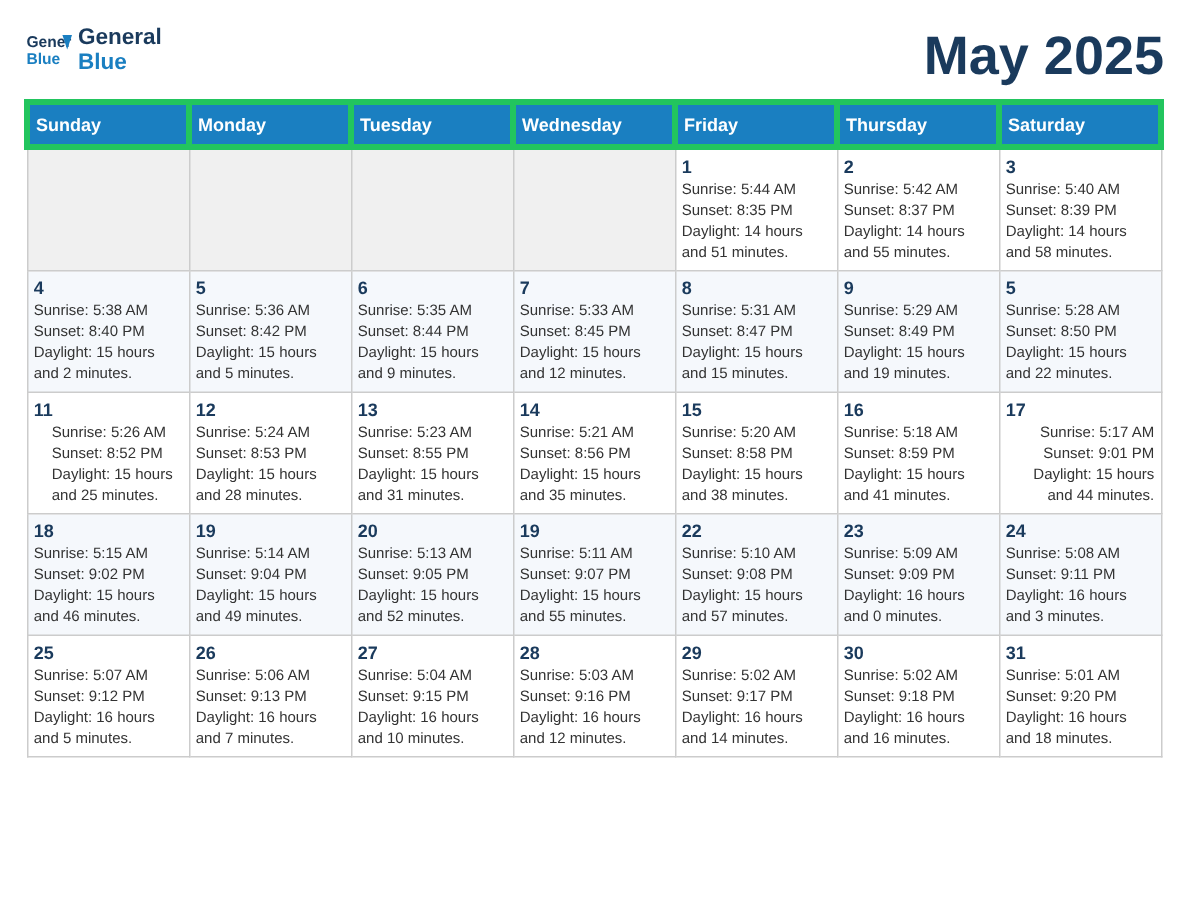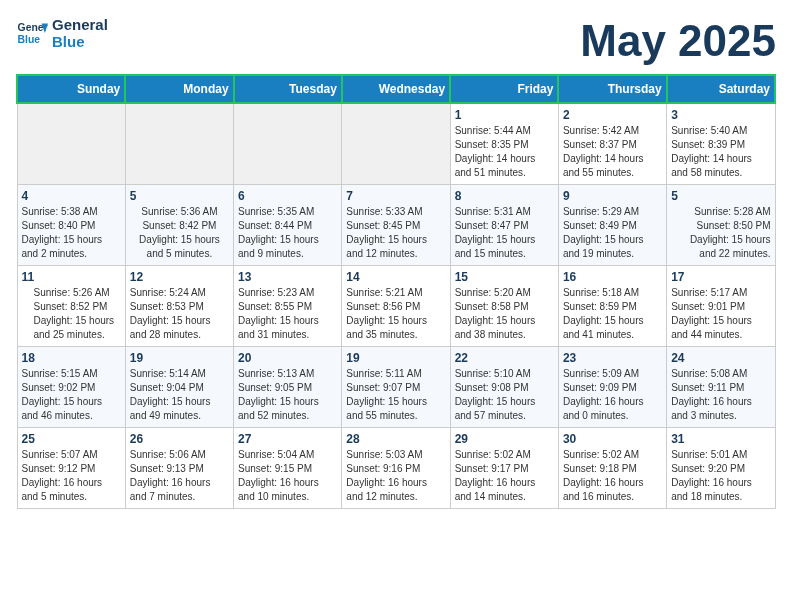--- a/index.html
+++ b/index.html
@@ -22,41 +22,41 @@
     }
     .logo-icon {
       width: 32px;
       height: 32px;
       margin-right: 4px;
     }
     .title-area {
       text-align: right;
     }
     .calendar-title {
-      font-size: 44px;
+      font-size: 36px;
       font-weight: bold;
       color: #1a3a5c;
     }
     .calendar-subtitle {
       font-size: 14px;
       color: #333;
     }
     .calendar {
       width: 100%;
       border-collapse: collapse;
       font-size: 11px;
     }
     .calendar thead th {
       background: #1a7fc1;
       color: #fff;
       padding: 6px 4px;
-      text-align: right;
+      text-align: left;
       font-size: 12px;
       font-weight: bold;
-      border: 2px solid #22c55e;
+      border: 4px solid #22c55e;
     }
     .calendar tbody td {
       vertical-align: top;
       border: 1px solid #ccc;
       padding: 4px;
       width: calc(100% / 7);
       min-height: 80px;
       background: #fff;
     }
     .calendar tbody tr:nth-child(even) td {
@@ -140,21 +140,21 @@
       <tr>
         <td>
           <div class="day-num">4</div>
           <div class="day-info" style="white-space: pre-line;">Sunrise: 5:38 AM
 Sunset: 8:40 PM
 Daylight: 15 hours
 and 2 minutes.</div>
         </td>
         <td>
           <div class="day-num">5</div>
-          <div class="day-info" style="white-space: pre-line; text-align: center;">Sunrise: 5:36 AM
+          <div class="day-info" style="white-space: pre-line;">Sunrise: 5:36 AM
 Sunset: 8:42 PM
 Daylight: 15 hours
 and 5 minutes.</div>
         </td>
         <td>
           <div class="day-num">6</div>
           <div class="day-info" style="white-space: pre-line;">Sunrise: 5:35 AM
 Sunset: 8:44 PM
 Daylight: 15 hours
 and 9 minutes.</div>
@@ -175,21 +175,21 @@
         </td>
         <td>
           <div class="day-num">9</div>
           <div class="day-info" style="white-space: pre-line;">Sunrise: 5:29 AM
 Sunset: 8:49 PM
 Daylight: 15 hours
 and 19 minutes.</div>
         </td>
         <td>
           <div class="day-num">5</div>
-          <div class="day-info" style="white-space: pre-line; text-align: right;">Sunrise: 5:28 AM
+          <div class="day-info" style="white-space: pre-line;">Sunrise: 5:28 AM
 Sunset: 8:50 PM
 Daylight: 15 hours
 and 22 minutes.</div>
         </td>
       </tr>
       <tr>
         <td>
           <div class="day-num">11</div>
           <div class="day-info" style="white-space: pre-line; margin-left: 12px;">Sunrise: 5:26 AM
 Sunset: 8:52 PM
@@ -226,21 +226,21 @@
         </td>
         <td>
           <div class="day-num">16</div>
           <div class="day-info" style="white-space: pre-line;">Sunrise: 5:18 AM
 Sunset: 8:59 PM
 Daylight: 15 hours
 and 41 minutes.</div>
         </td>
         <td>
           <div class="day-num">17</div>
-          <div class="day-info" style="white-space: pre-line;">Sunrise: 5:17 AM
+          <div class="day-info" style="white-space: pre-line; text-align: right;">Sunrise: 5:17 AM
 Sunset: 9:01 PM
 Daylight: 15 hours
 and 44 minutes.</div>
         </td>
       </tr>
       <tr>
         <td>
           <div class="day-num">18</div>
           <div class="day-info" style="white-space: pre-line;">Sunrise: 5:15 AM
 Sunset: 9:02 PM

